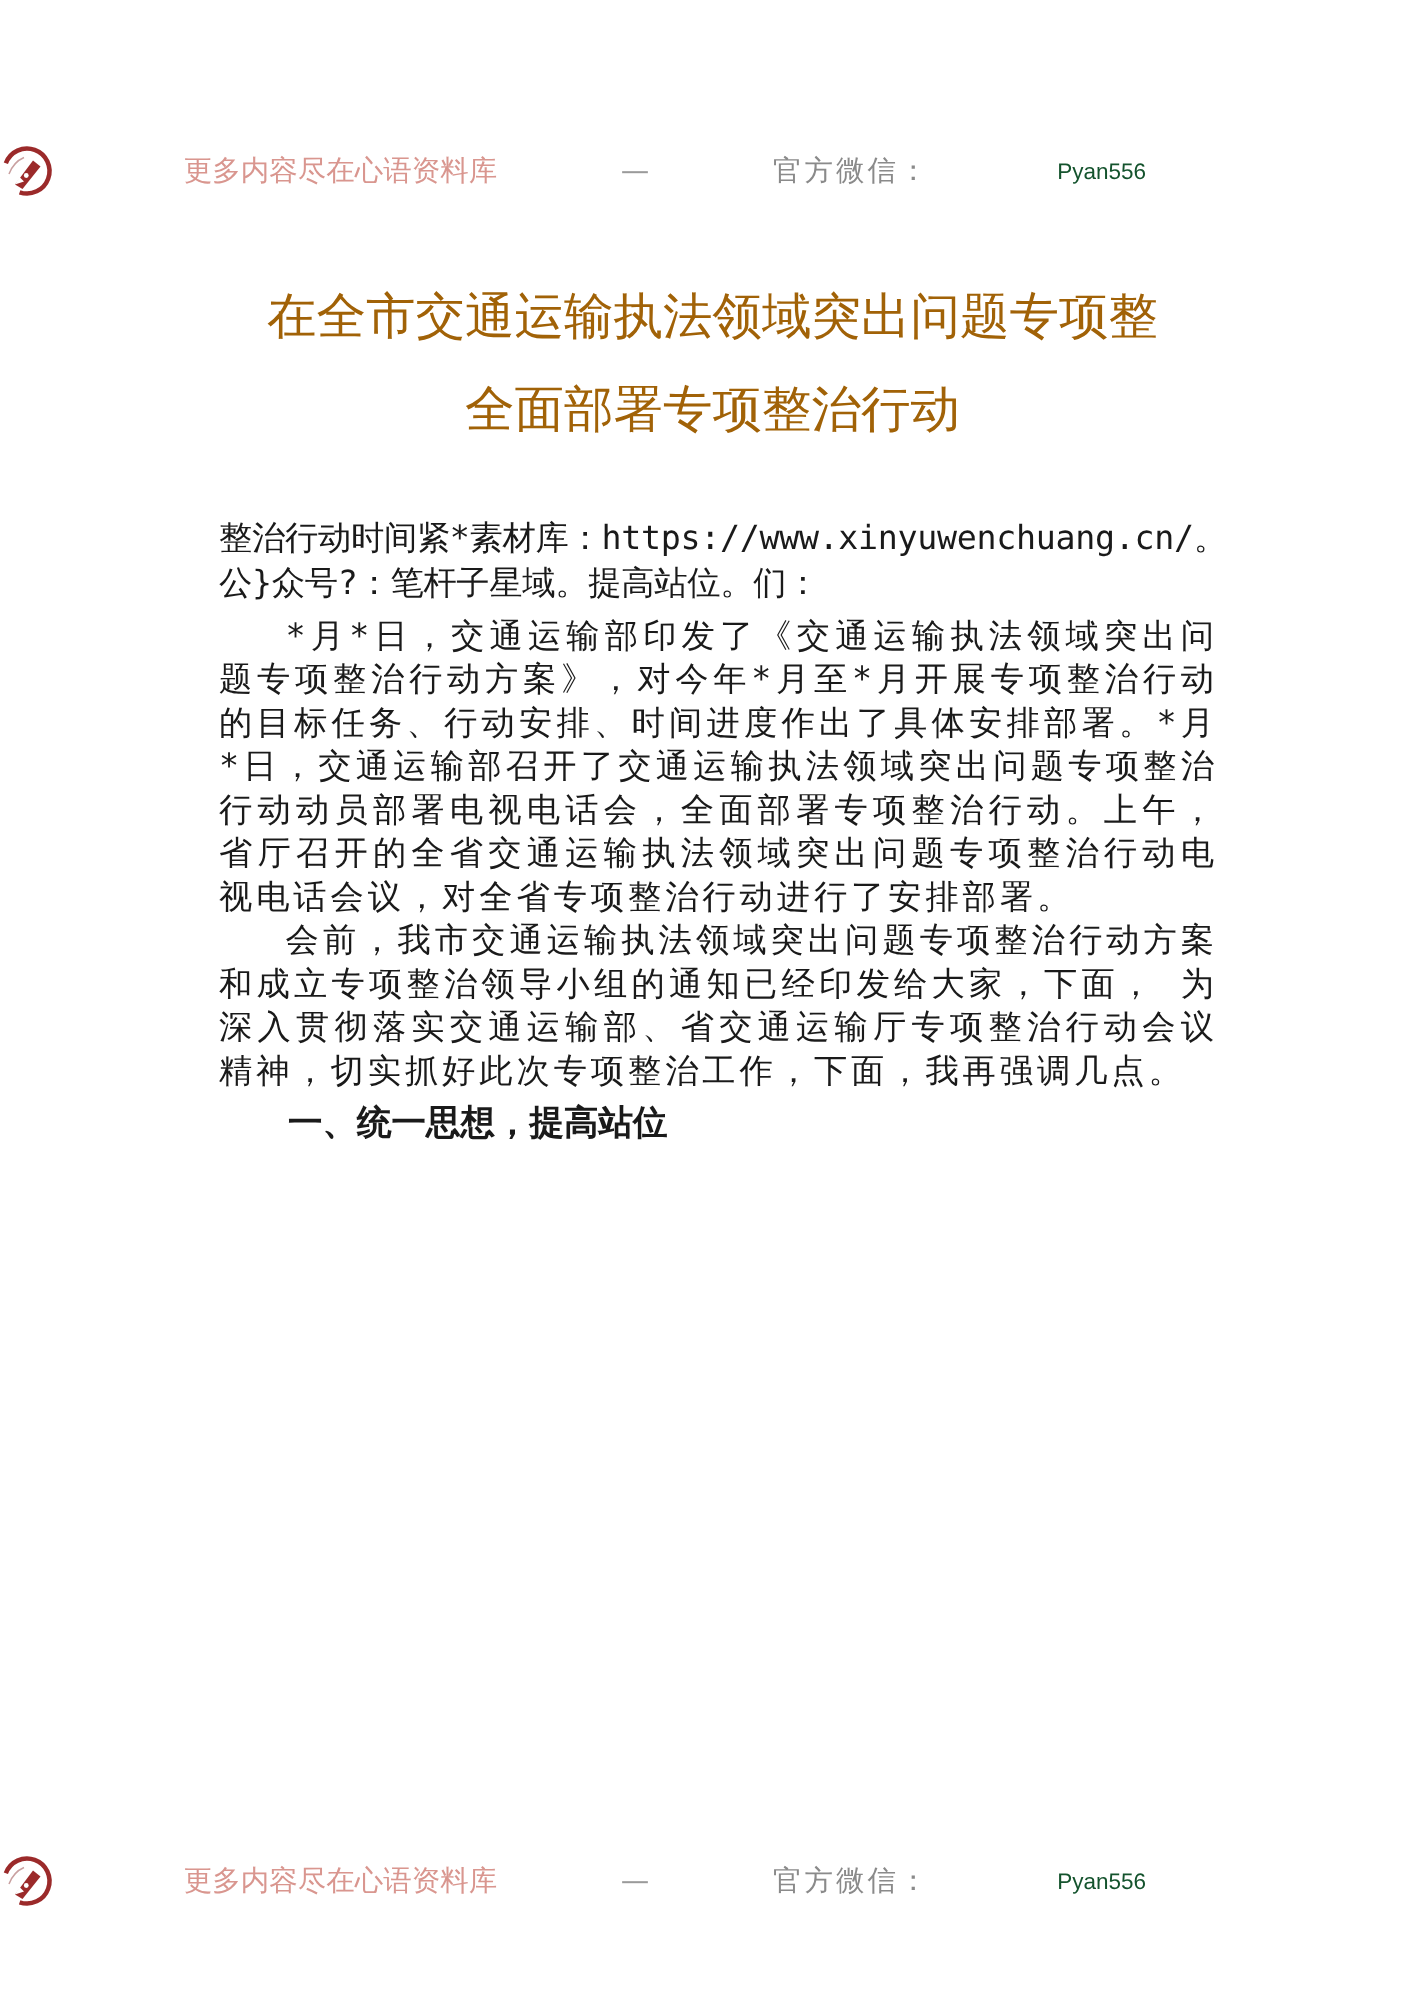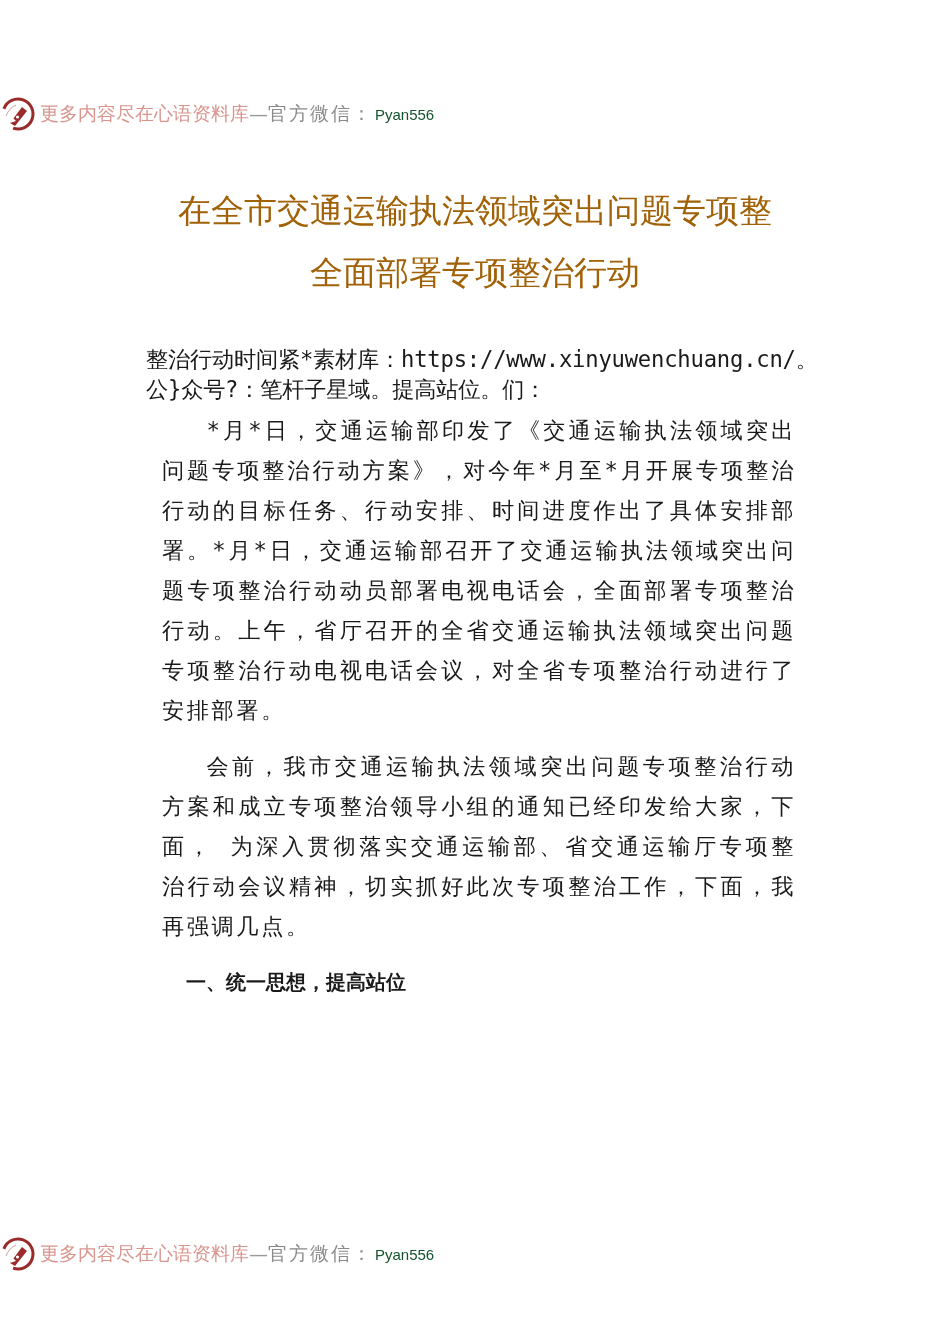--- a/index.html
+++ b/index.html
@@ -15,21 +15,21 @@
       font-family: "DejaVu Serif", "Liberation Serif", serif;
       color: #1a1a1a;
     }
     .banner {
       position: absolute;
       left: 0;
       width: 764px;
       height: 44px;
       display: flex;
       align-items: center;
-      justify-content: flex-start;
+      justify-content: space-between;
       white-space: nowrap;
     }
     .banner.top { top: 92px; }
     .banner.bottom { top: 1232px; }
     .banner .logo {
       width: 36px;
       height: 36px;
       margin-right: 4px;
       display: inline-block;
     }
@@ -80,31 +80,31 @@
       font-family: "DejaVu Sans Mono", "Liberation Mono", monospace;
       font-size: 22.2px;
       color: #1a1a1a;
     }
     .meta-line {
       line-height: 30px;
       white-space: nowrap;
       letter-spacing: -0.2px;
     }
     .para {
-      line-height: 40px;
+      line-height: 29px;
       text-indent: 2em;
       text-align: justify;
       letter-spacing: 2.6px;
-      margin: 16px;
+      margin: 0;
     }
     .para.first { margin-top: 6px; }
     .heading {
       font-family: "DejaVu Sans", "Liberation Sans", sans-serif;
       font-weight: bold;
-      font-size: 20px;
+      font-size: 23px;
       line-height: 40px;
       text-indent: 2em;
       margin: 0;
     }
   </style>
 </head>
 <body>
 
 <div class="banner top">
   <svg class="logo" viewBox="0 0 36 36">

